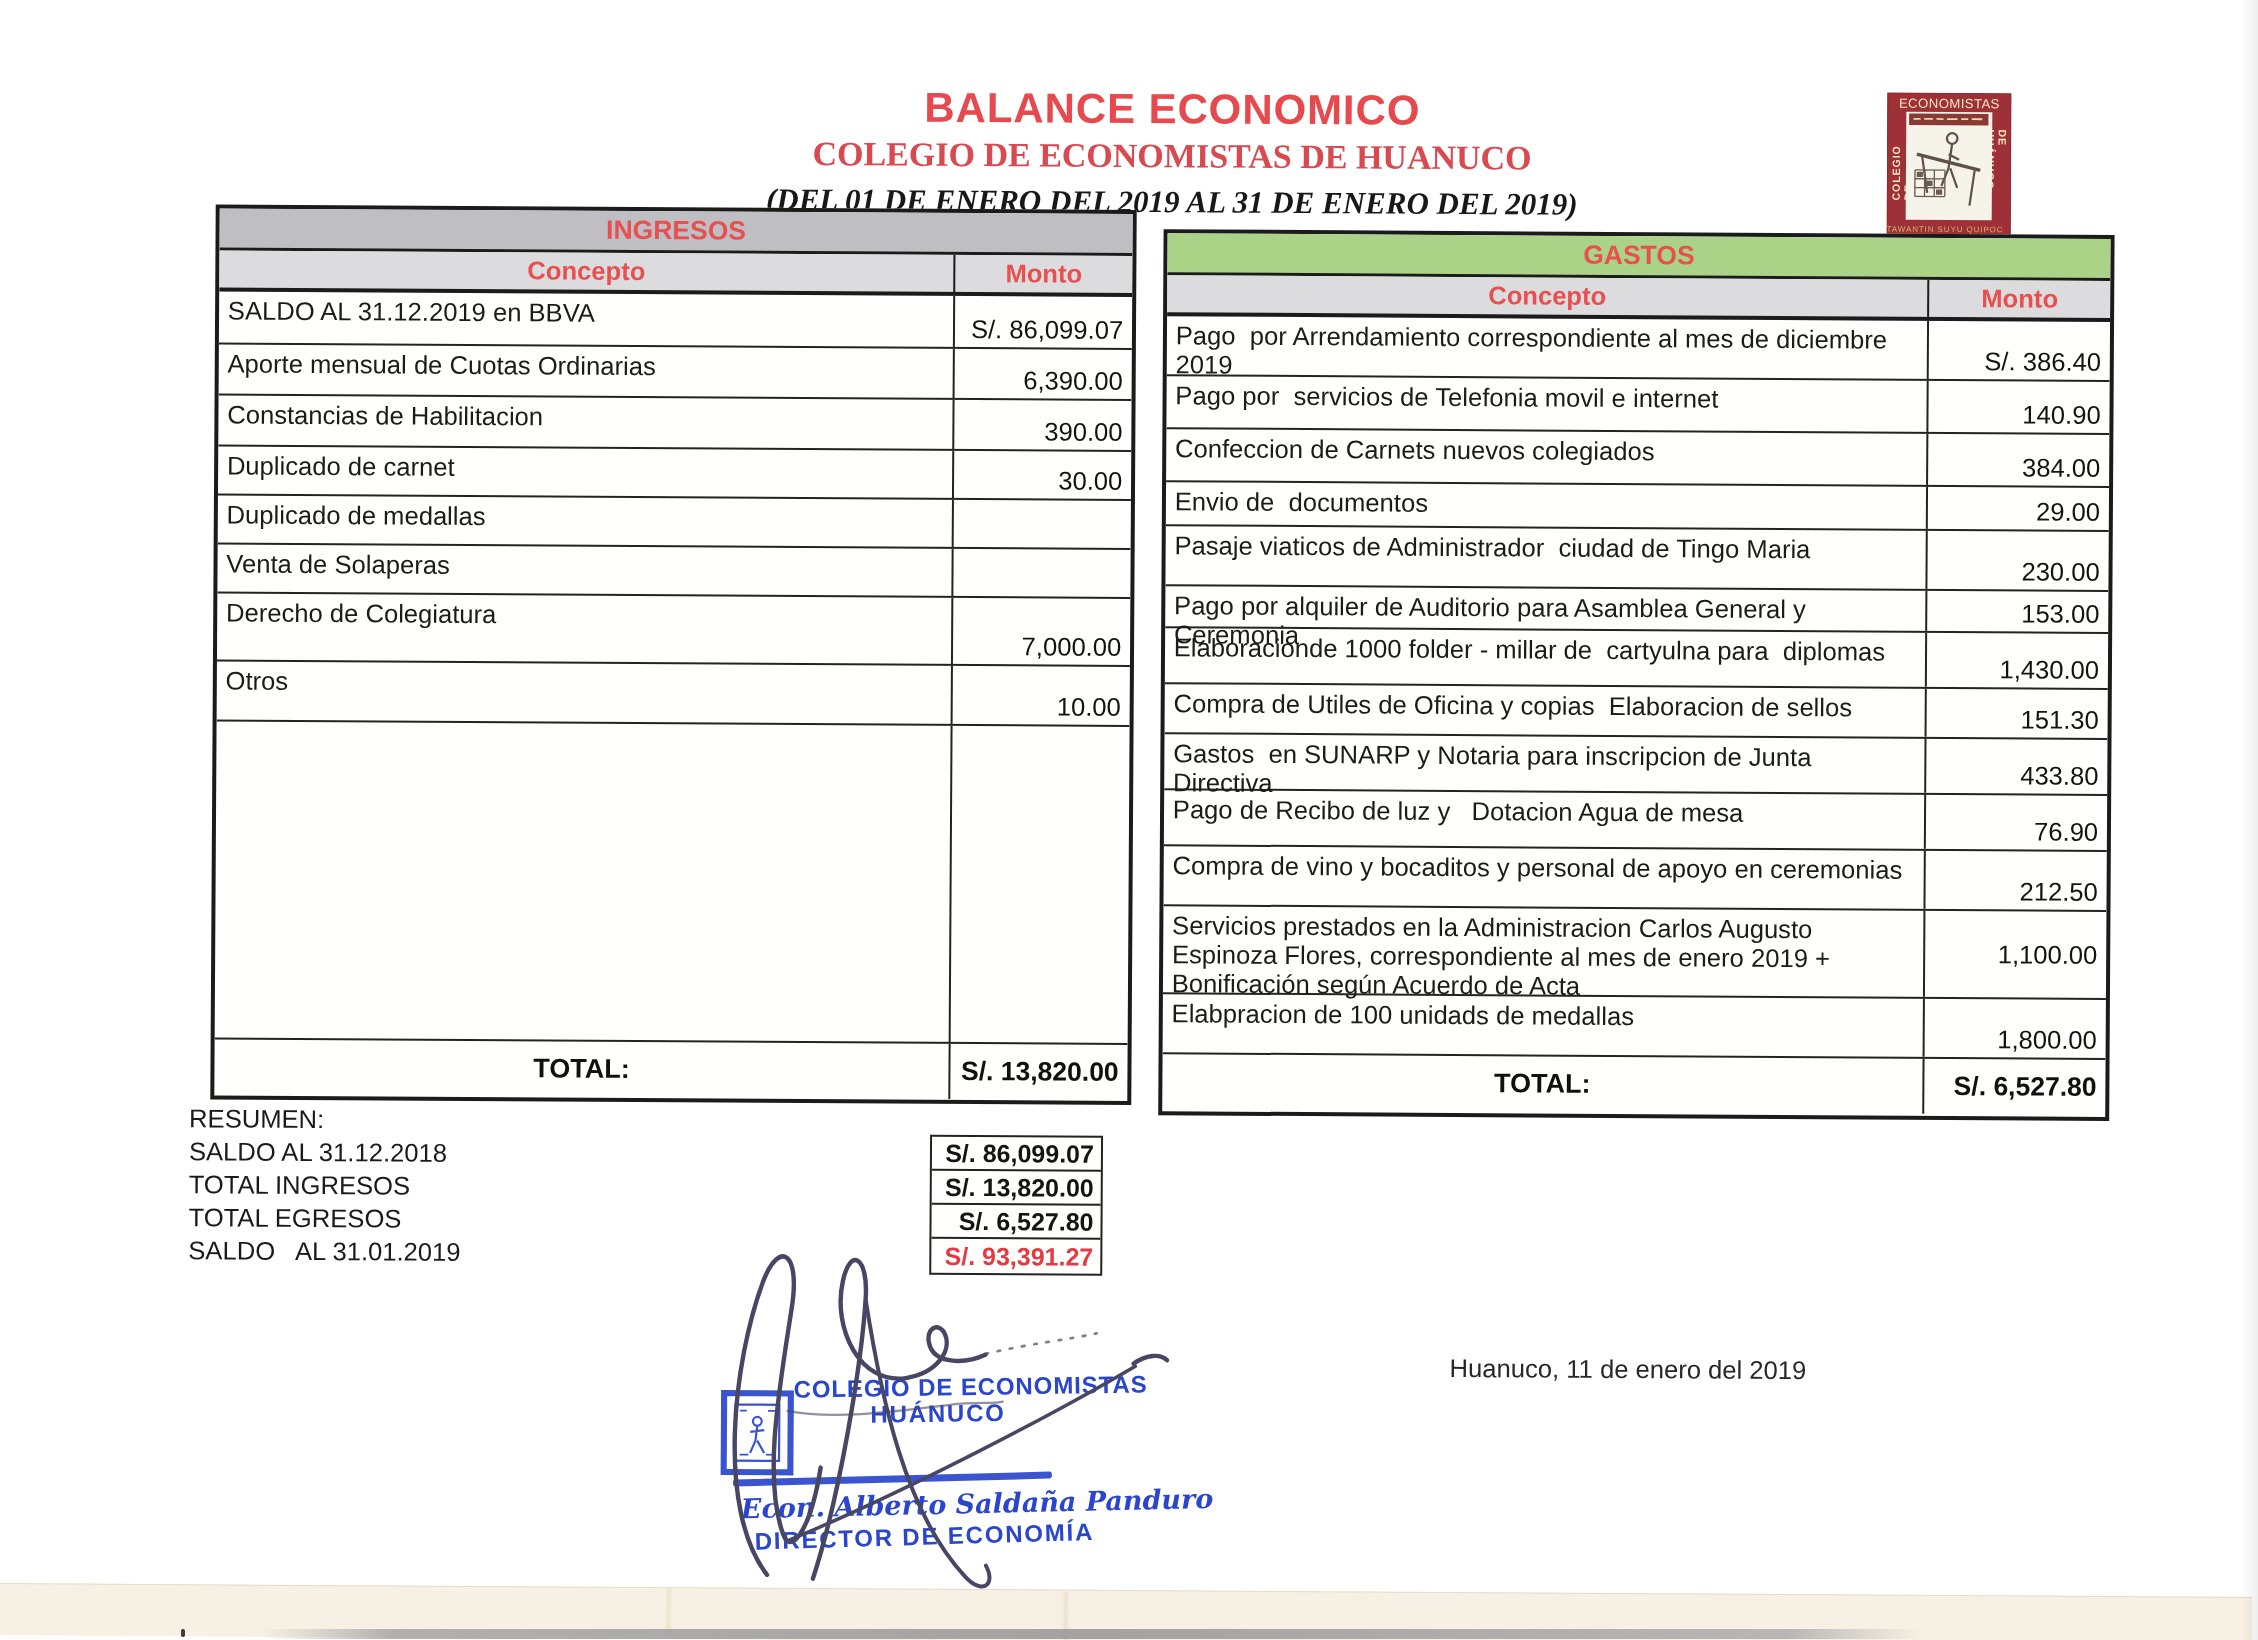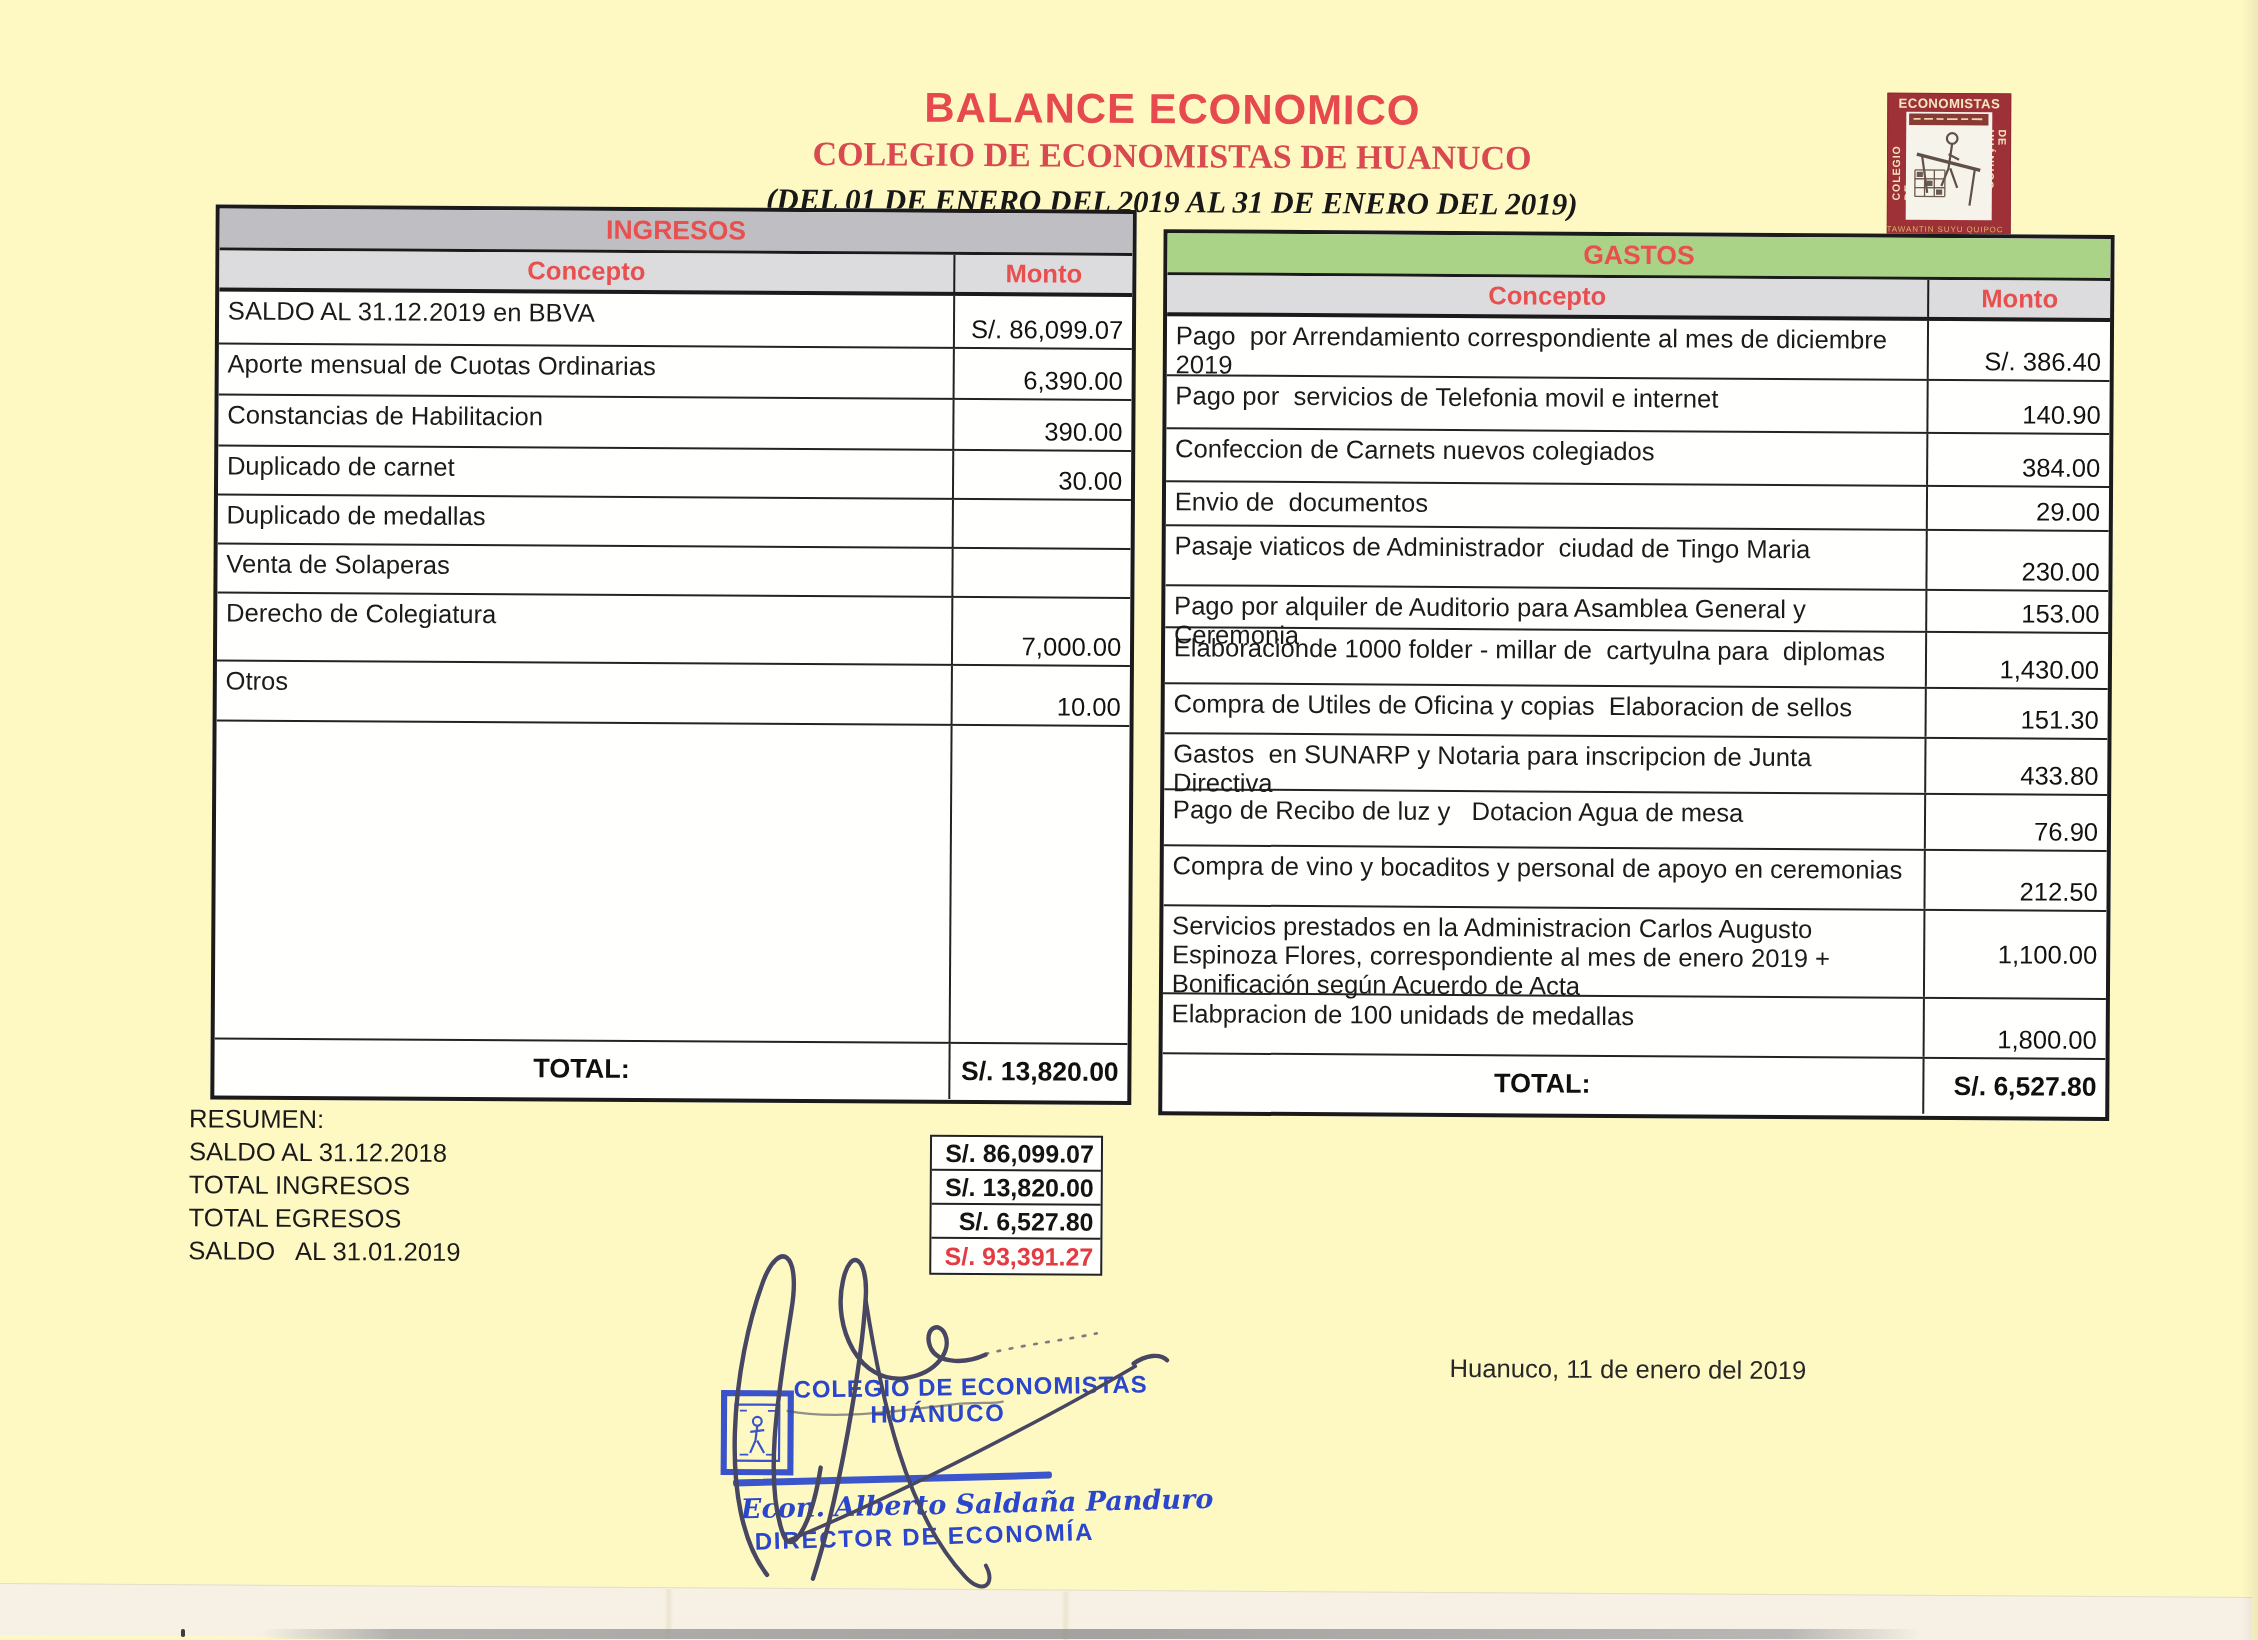--- a/index.html
+++ b/index.html
@@ -1,16 +1,16 @@
 <!DOCTYPE html>
 <html style="--title-red: #e64a4e; --subtitle-red: #d84a50; --band-red: #e85050; --value-red: #e43a42; --silver-band: #bfbfc3; --gray-band: #dcdcdf; --green-band: #aad388; --stamp-blue: #2a46cc; --logo-red: #9e3138;font-size:14px"><head>
 <meta charset="utf-8">
 <style>
   html,body{margin:0;padding:0;background:#e8e8e8;}
-  .canvas{position:relative;width:2258px;height:1641px;background:#fef9c3;overflow:hidden;
+  .canvas{position:relative;width:2258px;height:1641px;background:#ffffff;overflow:hidden;
           font-family:"Liberation Sans",sans-serif;color:#1d1d1d;}
   .doc{position:absolute;inset:0;transform:rotate(0.35deg);transform-origin:50% 40%;}
 
   
   .title{position:absolute;left:1169px;top:85px;transform:translateX(-50%);
          font-size:42px;font-weight:bold;letter-spacing:0.9px;color:var(--title-red,#e64a4e);}
   .subtitle{position:absolute;left:1169px;top:137px;transform:translateX(-50%);
          font-family:"Liberation Serif",serif;font-size:34px;font-weight:bold;color:var(--subtitle-red,#d84a50);}
   .period{position:absolute;left:1169px;top:184px;transform:translateX(-50%);white-space:nowrap;
          font-family:"Liberation Serif",serif;font-size:31px;font-weight:bold;font-style:italic;color:#181818;}
@@ -63,21 +63,21 @@
   .stamp-line{left:738px;top:1477px;width:319px;height:7px;background:var(--stamp-blue,#2a46cc);
               transform:rotate(-1.8deg);border-radius:2.6px;opacity:.92;}
   .stamp-name{left:746px;top:1489px;font-family:"DejaVu Serif",serif;font-style:italic;font-weight:bold;
               font-size:27px;transform:rotate(-1.6deg);}
   .stamp-role{left:760px;top:1524px;font-size:24px;font-weight:bold;letter-spacing:1.8px;transform:rotate(-2deg);}
   .emblem{left:725px;top:1392px;}
 
   
   .logo{position:absolute;left:1884px;top:88px;width:124px;height:143px;background:var(--logo-red,#9e3138);
         box-shadow:0 0 0 0.9px #8a272e inset;}
-  .logo-top{position:absolute;top:2.6px;left:0;right:0;text-align:center;color:#f3e7c0;font-weight:bold;
+  .logo-top{position:absolute;top:2.6px;left:0;right:0;text-align:center;color:#f3e7c0;font-weight:normal;
             font-size:13.2px;letter-spacing:0.4px;}
   .logo-bottom{position:absolute;bottom:1.8px;left:0;right:0;text-align:left;color:#d9b264;font-size:8px;letter-spacing:0.9px;}
   .logo-left,.logo-right{position:absolute;top:50%;color:#f3e7c0;font-weight:bold;font-size:10.6px;
             letter-spacing:0.9px;writing-mode:vertical-rl;}
   .logo-left{left:2.6px;transform:translateY(-50%) rotate(180deg);}
   .logo-right{right:2.6px;transform:translateY(-50%);}
   .logo-inner{position:absolute;left:19.4px;right:19.4px;top:19.4px;bottom:16px;background:#f6f3ea;}
 
   
   .page-edge{position:absolute;left:0;top:1590px;width:2258px;height:51px;background:#f6f1e4;border-top:1.8px solid #e4ddc8;}

